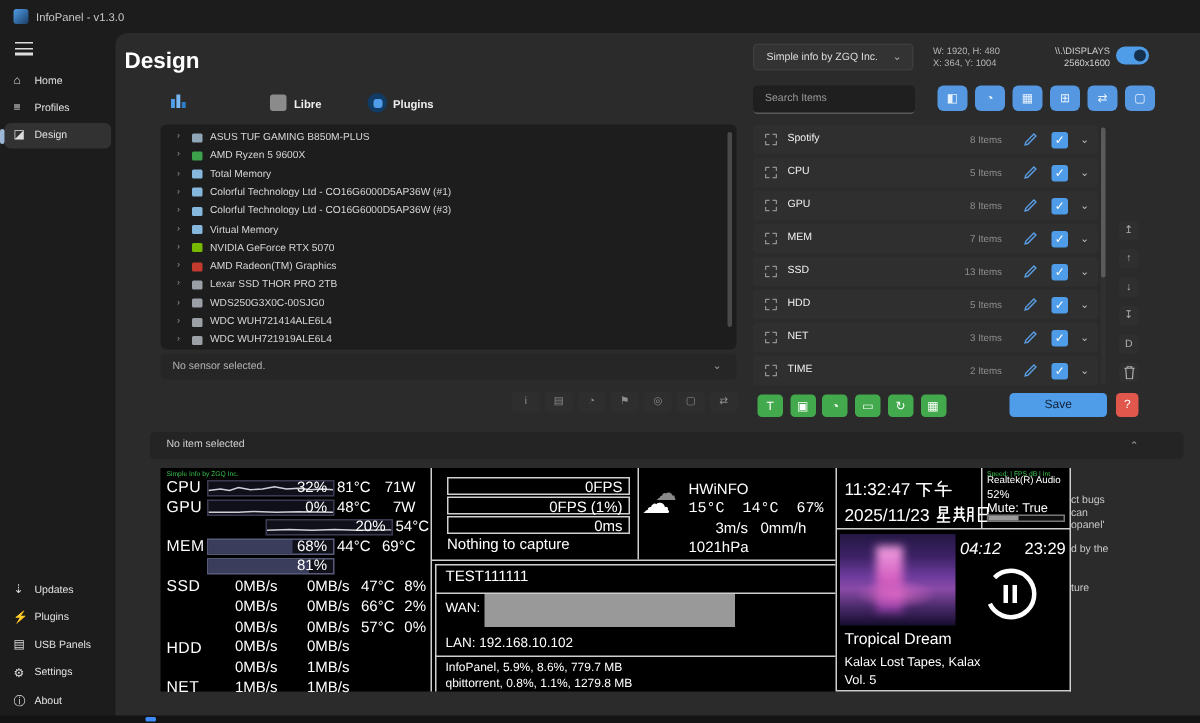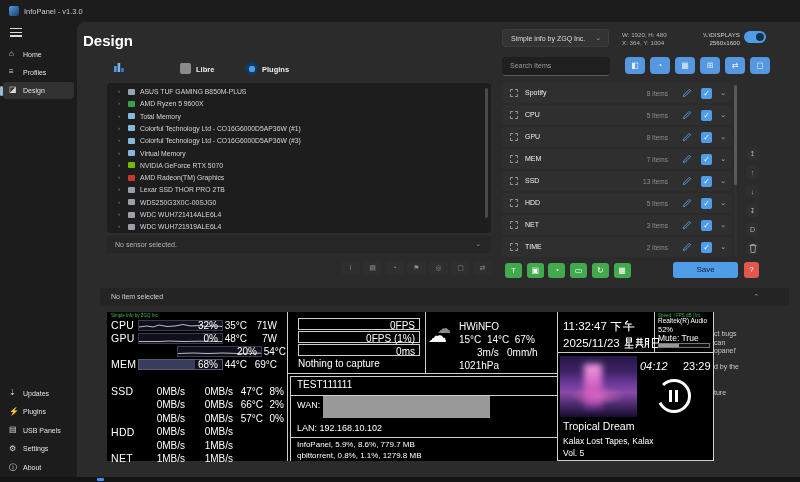--- a/index.html
+++ b/index.html
@@ -510,21 +510,21 @@
     <div class="watermark">Simple Info by ZGQ Inc.</div>
 
     <div class="s-row" style="top:7px;">
       <span class="slabel">CPU</span>
       <span class="graph">
           <svg width="83" height="9" style="position:absolute;left:0;top:0;">
             <polyline points="0,6 8,5 14,6 20,4 28,5.5 36,5 44,3.5 52,5 60,4.5 68,5.5 76,5 83,5.5" fill="none" stroke="#cfcfd8" stroke-width="0.9"></polyline>
           </svg>
         </span>
       <span class="pct">32%</span>
-      <span class="temp">35°C</span>
+      <span class="temp">81°C</span>
       <span class="extra">71W</span>
     </div>
     <div class="s-row" style="top:20px;">
       <span class="slabel">GPU</span>
       <span class="graph">
           <svg width="83" height="9" style="position:absolute;left:0;top:0;">
             <polyline points="0,7.5 20,7.5 30,7 45,7.5 60,7.2 83,7.5" fill="none" stroke="#cfcfd8" stroke-width="0.9"></polyline>
           </svg>
         </span>
       <span class="pct">0%</span>
@@ -542,20 +542,26 @@
     </div>
     <div class="s-row" style="top:46px;">
       <span class="slabel">MEM</span>
       <span class="bar">
           <span class="fill" style="width:68%;"></span>
         </span>
       <span class="pct">68%</span>
       <span class="temp">44°C</span>
       <span class="extra">69°C</span>
     </div>
+    <div class="s-row" style="top:59px;">
+      <span class="bar">
+          <span class="fill" style="width:81%;"></span>
+        </span>
+      <span class="pct">81%</span>
+    </div>
     <div class="s-row" style="top:73px;">
       <span class="slabel">SSD</span>
       <span class="v1">0MB/s</span>
       <span class="v2">0MB/s</span>
       <span class="temp2">47°C</span>
       <span class="pct2">8%</span>
     </div>
     <div class="s-row" style="top:86.5px;">
       <span class="v1">0MB/s</span>
       <span class="v2">0MB/s</span>
@@ -592,21 +598,21 @@
     <div class="fps-box" style="top:32px;">
         <span>0ms</span>
       </div>
     <div class="capture-status">Nothing to capture</div>
 
     <div class="cloud-icon">
         <span class="c1">☁</span>
         <span class="c2">☁</span>
       </div>
     <div class="weather-txt" style="left:352px;top:9px;">HWiNFO</div>
-    <div class="weather-txt" style="left:352px;top:22px;">
+    <div class="weather-txt" style="left:352px;top:22px;font-family:Liberation Mono, monospace;">
       <span>15°C</span>&nbsp;&nbsp;<span>14°C</span>&nbsp;&nbsp;<span>67%</span>
     </div>
     <div class="weather-txt" style="left:370px;top:35px;">
       <span>3m/s</span>&nbsp;&nbsp;&nbsp;<span>0mm/h</span>
     </div>
     <div class="weather-txt" style="left:352px;top:48px;">1021hPa</div>
 
     <div class="clock-time"><span>11:32:47</span><svg class="cjk" width="25" height="12" viewBox="0 0 25 12">
           <path d="M1 2.5 H11 M6 2.5 V11 M6.8 5.5 L9.5 7.5"></path>
           <path d="M17.5 1 L15.5 3 M15.5 4 H21.5 M13.5 7 H24 M18.8 4 V11"></path>

